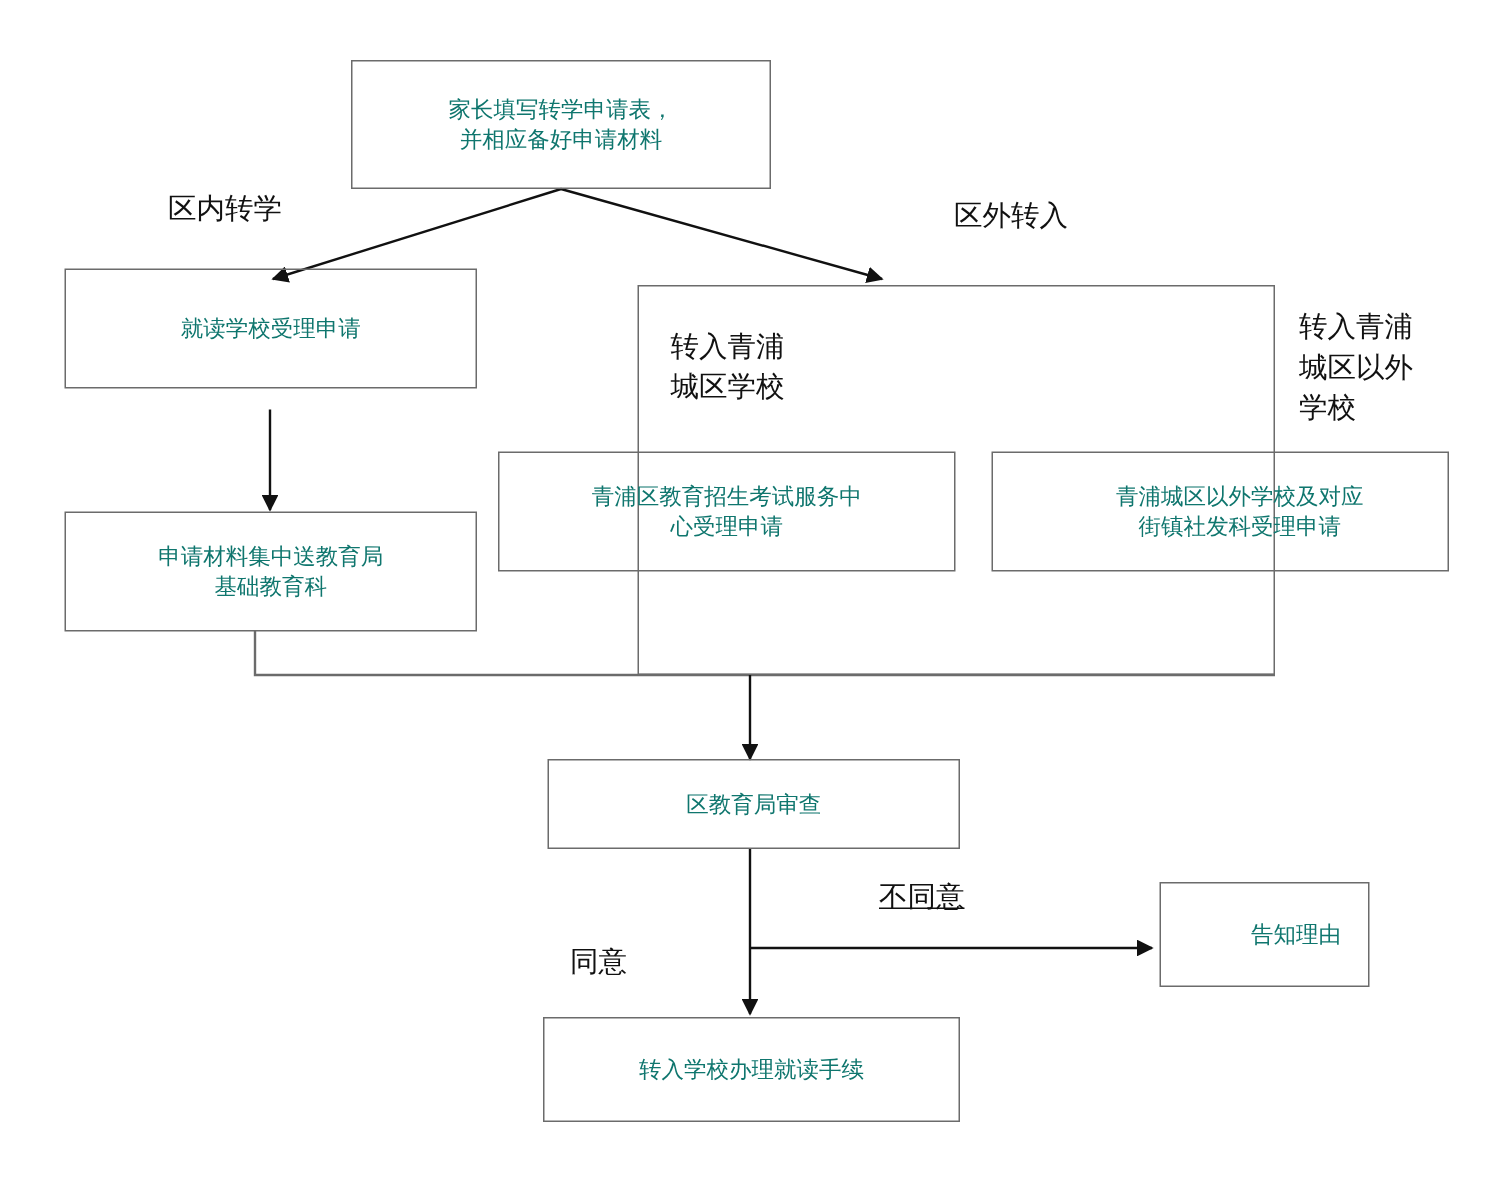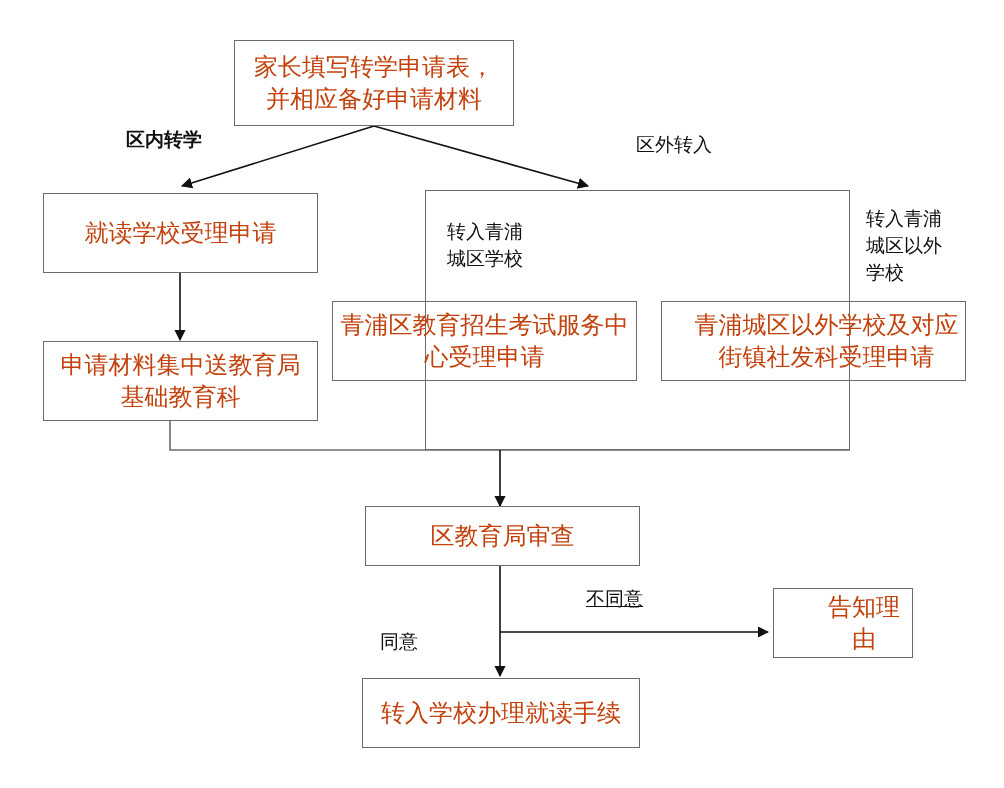--- a/index.html
+++ b/index.html
@@ -31,22 +31,22 @@
   .node {
     position: absolute;
     box-sizing: border-box;
     border: 1px solid #6b6b6b;
     background: transparent;
     display: flex;
     align-items: center;
     justify-content: center;
     text-align: center;
     line-height: 1.35;
-    font-size: 24px;
-    color: #c2410c;
+    font-size: 15px;
+    color: #0f766e;
     white-space: pre-line;
     padding: 2px 6px;
   }
   .group-box {
     position: absolute;
     box-sizing: border-box;
     border: 1px solid #6b6b6b;
     background: transparent;
   }
   .edge-label {
@@ -91,39 +91,39 @@
     <line x1="500" y1="566" x2="500" y2="676" stroke="#111111" stroke-width="1.6" marker-end="url(#arrow)"></line>
 
     <line x1="500" y1="632" x2="768" y2="632" stroke="#111111" stroke-width="1.6" marker-end="url(#arrow)"></line>
   </svg>
 
   <div class="group-box" style="left:425px; top:190px; width:425px; height:260px;"></div>
 
   <div class="node" style="left:234px; top:40px; width:280px; height:86px;">家长填写转学申请表，
 并相应备好申请材料</div>
 
-  <div class="node" style="left:43px; top:193px; width:275px; height:80px;">就读学校受理申请</div>
+  <div class="node" style="left:43px; top:179px; width:275px; height:80px;">就读学校受理申请</div>
 
   <div class="node" style="left:43px; top:341px; width:275px; height:80px;">申请材料集中送教育局
 基础教育科</div>
 
   <div class="node" style="left:332px; top:301px; width:305px; height:80px;">青浦区教育招生考试服务中
 心受理申请</div>
 
   <div class="node" style="left:661px; top:301px; width:305px; height:80px;padding-left:32px;">青浦城区以外学校及对应
 街镇社发科受理申请</div>
 
   <div class="inner-label" style="left:447px; top:218px; width:130px;">转入青浦
 城区学校</div>
 
   <div class="inner-label" style="left:866px; top:205px; width:120px;">转入青浦
 城区以外
 学校</div>
 
-  <div class="edge-label" style="left:126px; top:126px; width:140px;font-weight:bold;">区内转学</div>
+  <div class="edge-label" style="left:112px; top:126px; width:140px;">区内转学</div>
 
   <div class="edge-label" style="left:636px; top:131px; width:140px;">区外转入</div>
 
   <div class="node" style="left:365px; top:506px; width:275px; height:60px;">区教育局审查</div>
 
   <div class="edge-label" style="left:380px; top:600px; width:100px;margin-top:28px;">同意</div>
 
   <div class="edge-label" style="left:586px; top:585px; width:110px;text-decoration:underline;">不同意</div>
 
   <div class="node" style="left:773px; top:588px; width:140px; height:70px;padding-left:48px;">告知理由</div>

